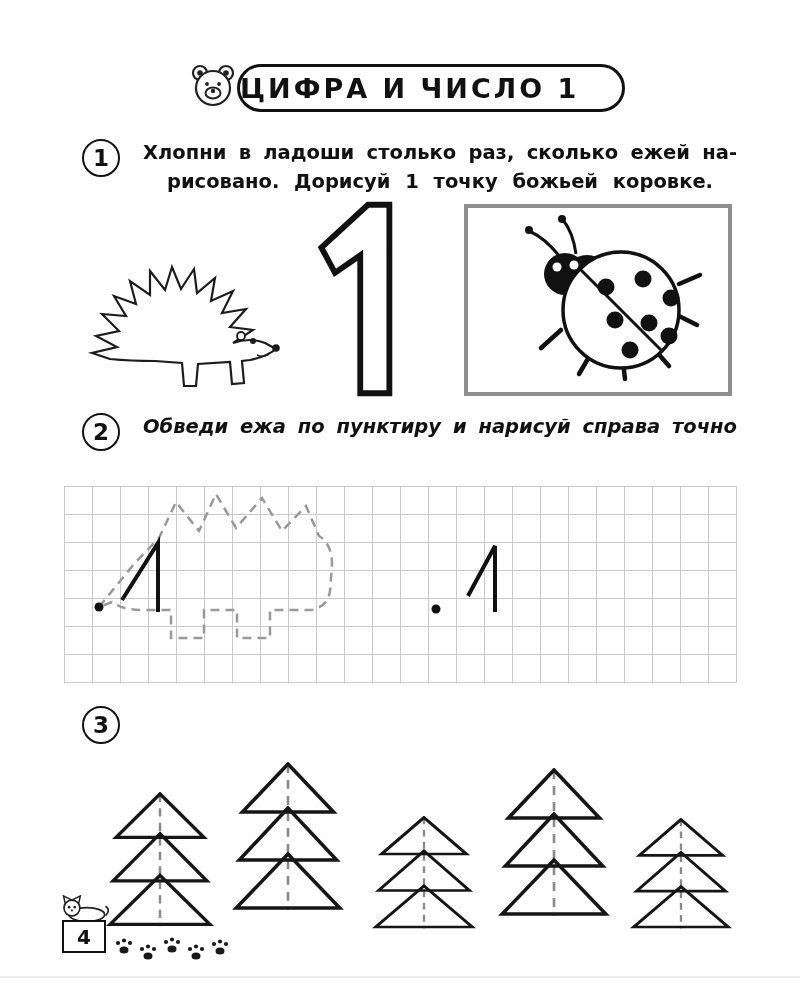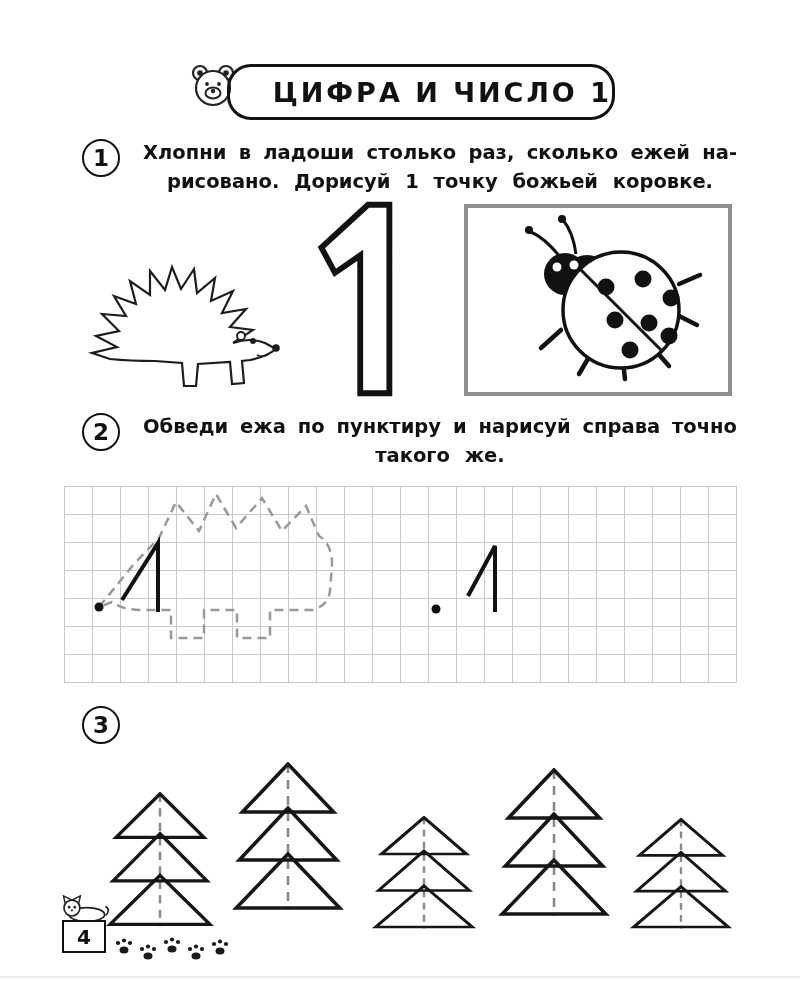--- a/index.html
+++ b/index.html
@@ -1,22 +1,22 @@
 <!DOCTYPE html>
 <html><head>
 <meta charset="utf-8">
 <style>
   * { margin:0; padding:0; box-sizing:border-box; }
   body { background:#fff; font-family:"DejaVu Sans","Liberation Sans",sans-serif; }
   .page { position:relative; width:800px; height:1000px; background:#fff; overflow:hidden; margin:0 auto; color:#111; }
 
   
-  .banner { position:absolute; left:227px; top:64px; width:388px; height:56px;
+  .banner { position:absolute; left:237px; top:64px; width:388px; height:48px;
             border:3px solid #111; border-radius:24px;
-            display:flex; align-items:center; justify-content:flex-end; }
+            display:flex; align-items:center; justify-content:flex-start; }
   .banner-title { font-size:27px; font-weight:bold; letter-spacing:3px; white-space:nowrap; }
   .bear { position:absolute; left:183px; top:60px; }
 
   
   .task-num { position:absolute; width:38px; height:38px; border:2.5px solid #111; border-radius:50%;
               display:flex; align-items:center; justify-content:center; font-size:23px; font-weight:bold; background:#fff; }
   .task-text { position:absolute; left:143px; width:594px; font-size:19.5px; font-weight:bold; line-height:29px; }
   .line-full { text-align:justify; text-align-last:justify; }
   .line-last { text-align:center; word-spacing:8px; }
 
@@ -117,23 +117,22 @@
           <circle cx="198" cy="88" r="8.5"></circle>
         <circle cx="142" cy="110" r="8.5"></circle>
           <circle cx="176" cy="113" r="8.5"></circle>
           <circle cx="157" cy="140" r="8.5"></circle>
         <circle cx="196" cy="126" r="8.5"></circle>
       </g>
     </svg>
   </div>
 
   <div class="task-num" style="left:82px; top:413px;">2</div>
-  <div class="task-text" style="top:412px;">
+  <div class="task-text" style="top:412px;font-style:italic;">
     <div class="line-full">Обведи ежа по пунктиру и нарисуй справа точно</div>
-    <div class="line-last">такого же.</div>
   </div>
 
   <div class="grid">
     <svg width="673" height="197" viewBox="0 0 673 197">
       <path d="M 35 121 L 70 78 L 95 52 L 112 16 L 135 45 L 152 8 L 172 42 L 198 12 L 218 45 L 242 20 L 255 50 Q 268 58 268 78 L 266 105 Q 264 120 248 124 L 206 124 L 206 152 L 173 152 L 173 124 L 140 124 L 140 152 L 107 152 L 107 124 L 78 124 Q 58 124 48 116 Z" fill="none" stroke="#999" stroke-width="2.5" stroke-dasharray="9 6"></path>
       <circle cx="35" cy="121" r="4.5" fill="#111"></circle>
       <path d="M 58 114 L 94 57 L 94 126" fill="none" stroke="#111" stroke-width="4"></path>
       <circle cx="372" cy="123" r="4.5" fill="#111"></circle>
       <path d="M 404 110 L 431 60 L 431 126" fill="none" stroke="#111" stroke-width="4"></path>
     </svg>

